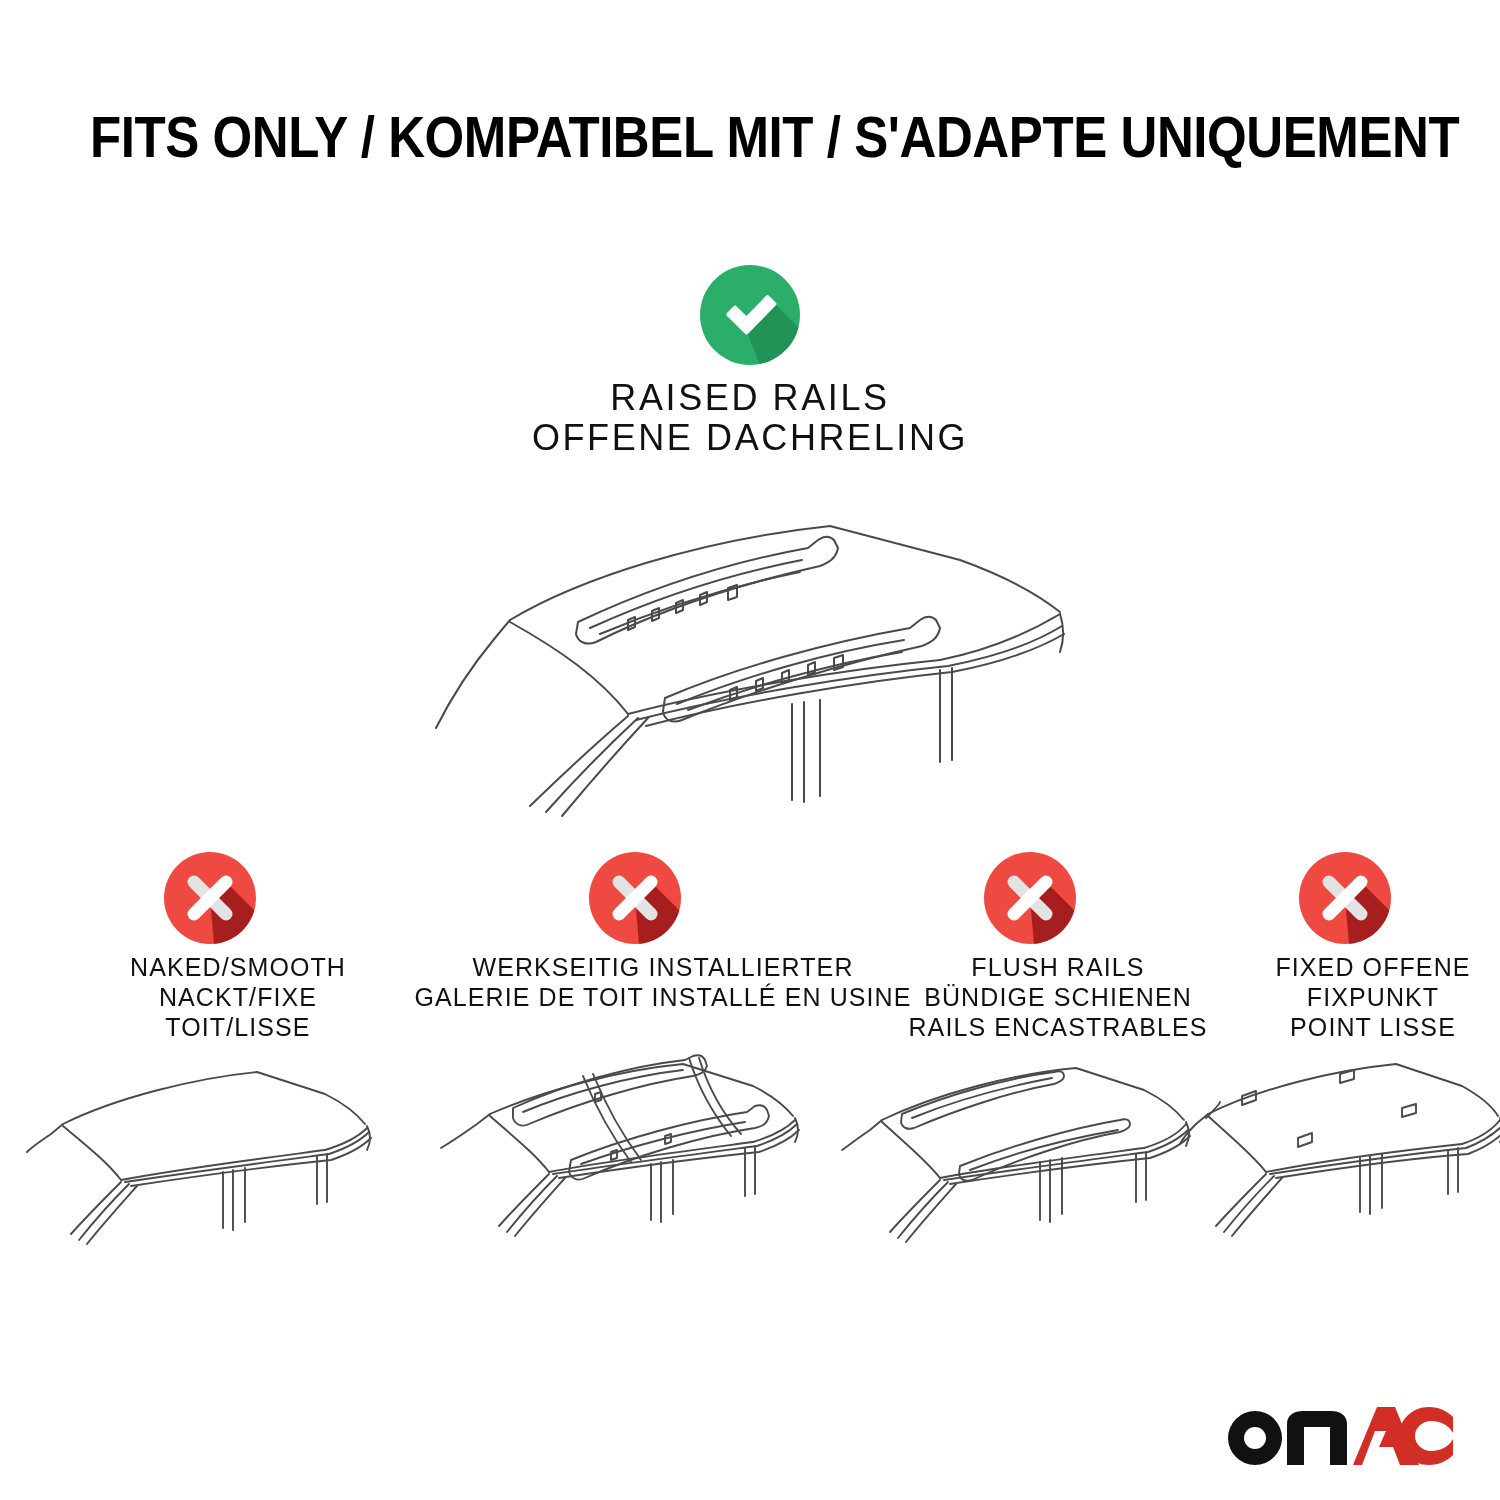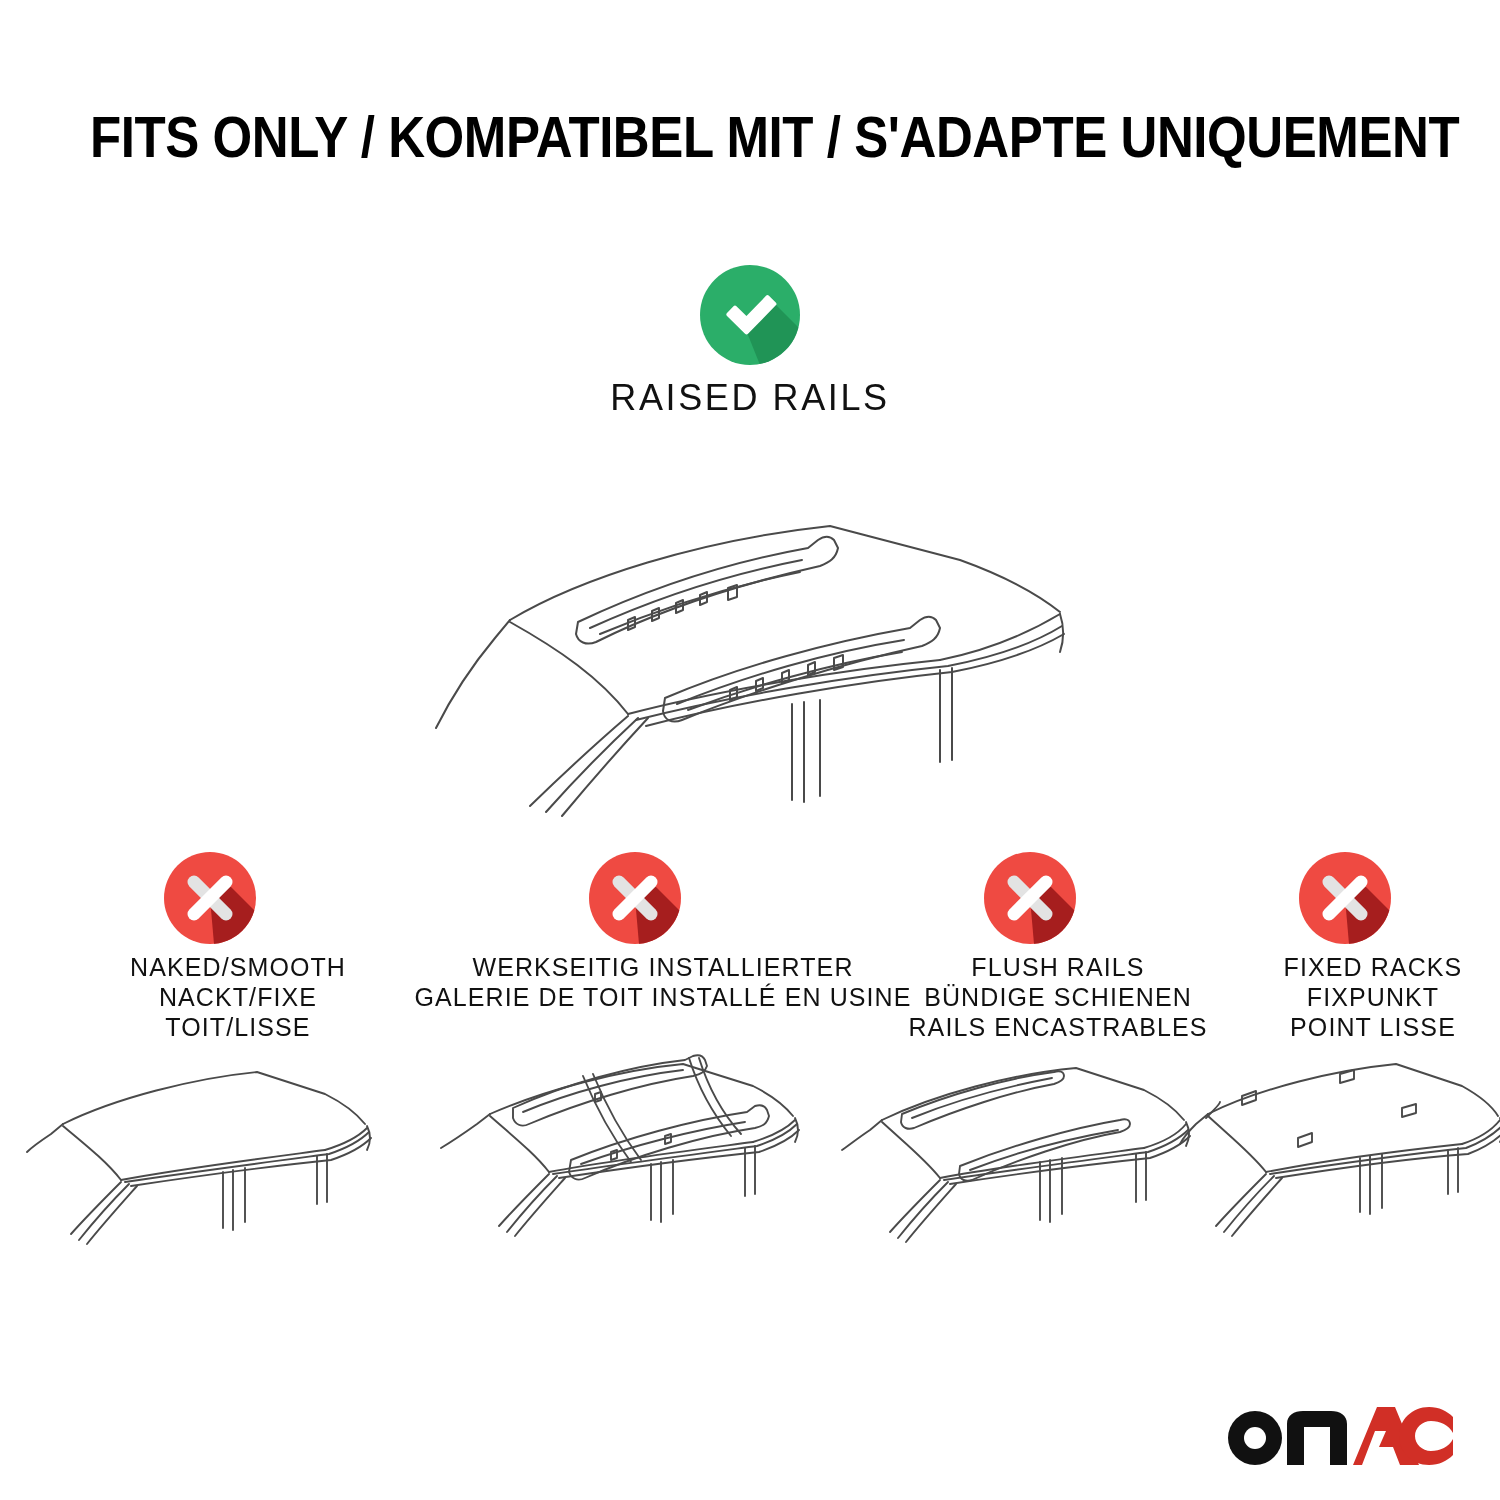--- a/index.html
+++ b/index.html
@@ -131,20 +131,21 @@
     <circle cx="50" cy="50" r="50" fill="#2BAE69"></circle>
     <g clip-path="url(#okclip)">
       <path d="M44 60 L70 34 L100 64 L100 100 L60 100 Z" fill="#1E8F54" opacity="0.85"></path>
     </g>
     <path d="M28.5 49.5 l6.5 -6.8 l11.5 11.2 l21 -21.6 l6.8 6.6 l-27.8 28.4 z" fill="#FFFFFF" stroke="#FFFFFF" stroke-width="4.2" stroke-linejoin="round"></path>
   </svg>
 </div>
 
 <div class="ok-labels label-block">
   <span class="ln">RAISED RAILS</span>
+  <span class="ln">OFFENE DACHRELING</span>
 </div>
 
 <div class="hero-roof">
   <svg viewBox="0 0 700 330" width="700" height="330">
     <g fill="none" stroke="#4A4A4A" stroke-width="2" stroke-linecap="round" stroke-linejoin="round">
 
       <path d="M110 120 C 180 78, 300 40, 430 26 L 560 60 C 610 78, 640 96, 660 112"></path>
       <path d="M110 120 L 95 138 C 70 168, 50 200, 36 228"></path>
       <path d="M110 122 C 160 150, 200 178, 228 214"></path>
       <path d="M228 214 C 320 190, 440 170, 540 160"></path>
@@ -371,21 +372,21 @@
       <g clip-path="url(#xc3)">
         <path d="M46 46 L62 30 L92 60 L92 92 L50 92 Z" fill="#A61E1E"></path>
       </g>
       <g stroke-linecap="round" stroke-width="13">
         <line x1="30" y1="30" x2="62" y2="62" stroke="#E3E3E3"></line>
         <line x1="62" y1="30" x2="30" y2="62" stroke="#FFFFFF"></line>
       </g>
     </svg>
   </div>
   <div class="col-labels label-block">
-    <span class="ln">FIXED RACKS</span>
+    <span class="ln">FIXED OFFENE</span>
     <span class="ln">FIXPUNKT</span>
     <span class="ln">POINT LISSE</span>
   </div>
   <div class="col-art">
     <svg viewBox="0 0 330 240" width="330" height="240">
       <g fill="none" stroke="#4A4A4A" stroke-width="1.9" stroke-linecap="round" stroke-linejoin="round">
         <path d="M28 62 C 80 36, 156 18, 216 12 L 282 34 C 300 44, 312 54, 318 64"></path>
         <path d="M28 62 L 16 72 C 8 80, 2 88, 0 92"></path>
         <path d="M28 64 C 52 86, 72 102, 86 120"></path>
         <path d="M86 120 C 148 108, 226 98, 282 92"></path>

